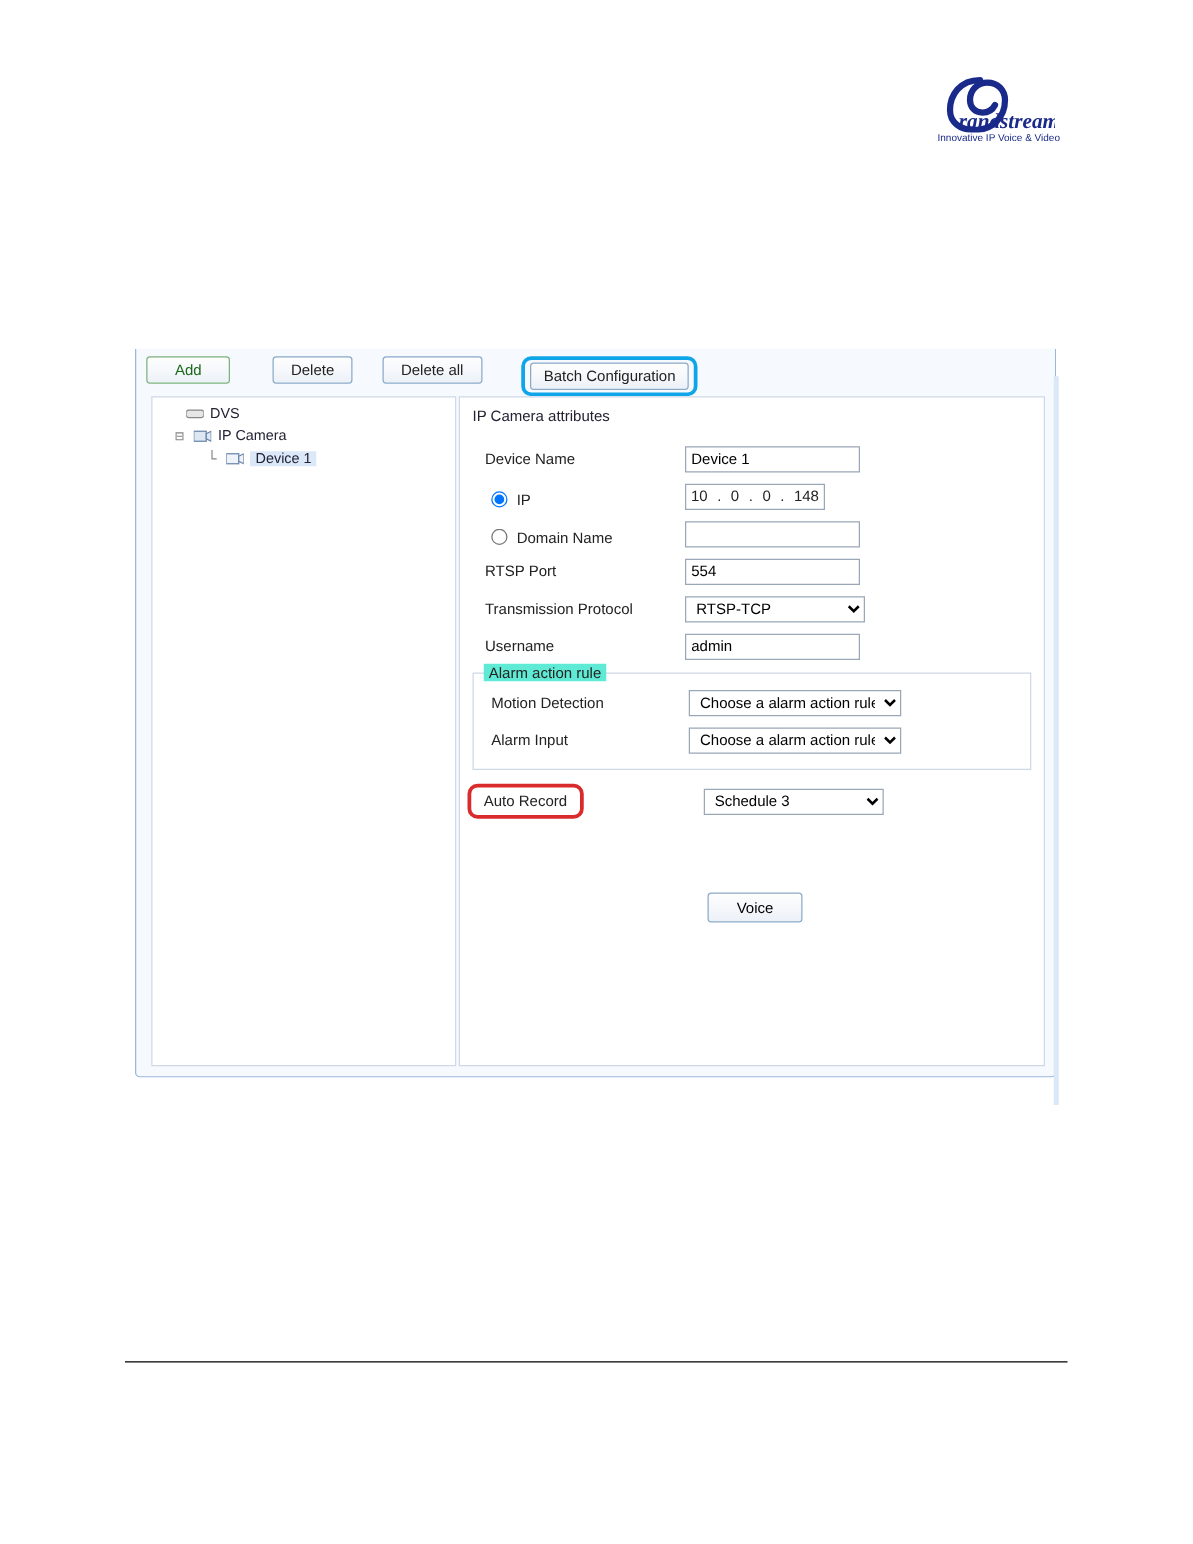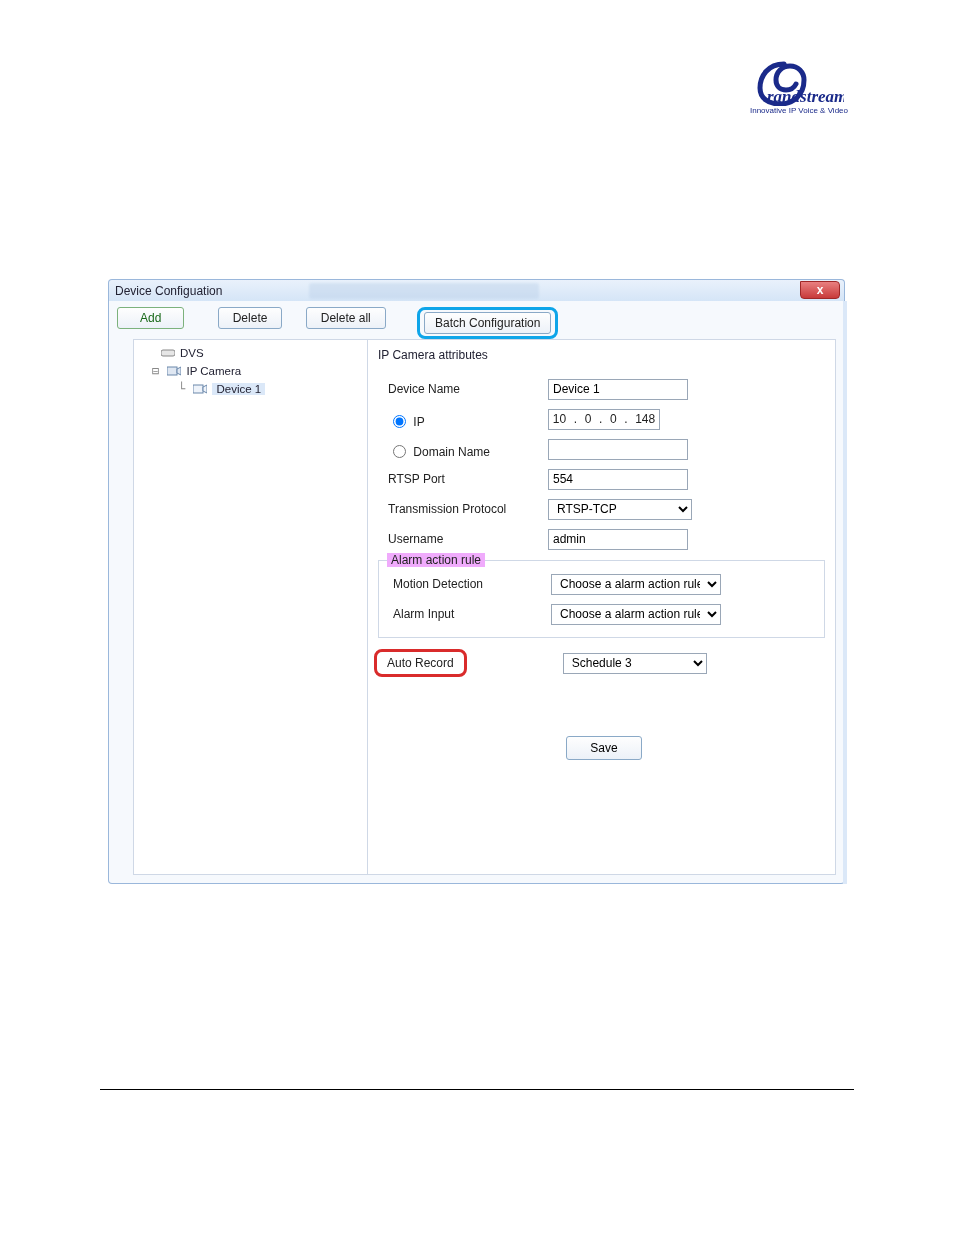--- a/index.html
+++ b/index.html
@@ -129,21 +129,21 @@
     top: 0;
     padding: 2px 4px;
     border: 3px solid #0ea5e9;
     border-radius: 8px;
   }
   .btn-batch .btn { margin: 0; padding: 0 10px; }
 
   
   .tree {
     position: absolute;
-    left: 24px;
+    left: 12px;
     top: 38px;
     width: 244px;
     bottom: 8px;
     background: #fff;
     border: 1px solid #cfd8e6;
   }
   .tree-inner { padding: 4px 4px; font-size: 11.5px; color: #223; }
   .tree-row { display: flex; align-items: center; height: 18px; }
   .tree-row.lvl1 { padding-left: 22px; }
   .tree-row.lvl2 { padding-left: 14px; }
@@ -200,21 +200,21 @@
   .fieldset {
     border: 1px solid #cfd8e6;
     margin: 6px 0 10px 0;
     padding: 8px 8px 8px 8px;
     position: relative;
   }
   .fieldset-legend {
     position: absolute;
     top: -8px;
     left: 8px;
-    background: #f0abfc;
+    background: #5eead4;
     padding: 0 4px;
     font-size: 12px;
   }
   .alarm-row { display:flex; align-items:center; height:30px; }
   .alarm-row .form-label { width: 164px; padding-left: 6px; }
   .alarm-row select { width: 170px; }
 
   .auto-record-wrap {
     display:flex; align-items:center; height:30px; margin-top: 8px;
   }
@@ -247,27 +247,20 @@
 
 <div class="logo">
   <svg width="90" height="48" viewBox="0 0 90 48">
     <path d="M30 6 C14 6 6 18 6 30 C6 40 14 46 26 46 C40 46 50 36 50 22 C50 14 44 8 36 8 C28 8 22 14 22 22 C22 28 26 32 32 32 C36 32 40 30 42 26" fill="none" stroke="#1a2a8a" stroke-width="5" stroke-linecap="round"></path>
     <text x="13" y="44" font-family="Georgia, serif" font-style="italic" font-weight="bold" font-size="17" fill="#1a2a8a">randstream</text>
   </svg>
   <div class="logo-tag">Innovative IP Voice &amp; Video</div>
 </div>
 
 <div class="shot">
-  <div class="win-title">
-    <span>Device Configuation</span>
-    <div class="blur"></div>
-    <div class="win-close">
-      <span>x</span>
-    </div>
-  </div>
 
   <div class="win-body">
 
     <div class="toolbar">
       <span class="btn-add">Add</span>
       <span class="btn">Delete</span>
       <span class="btn">Delete all</span>
       <span class="btn-batch">
         <span class="btn">Batch Configuration</span>
       </span>
@@ -374,21 +367,21 @@
 
       <div class="auto-record-wrap">
         <div class="auto-record-box">
           <span>Auto Record</span>
         </div>
         <div style="width:96px;"></div>
         <div><select class="sel-ctl"><option>Schedule 3</option></select></div>
       </div>
 
       <div class="save-row">
-        <button class="save-btn">Save</button>
+        <button class="save-btn">Voice</button>
       </div>
     </div>
 
   </div>
   <div class="shot-right-edge"></div>
 </div>
 
 <div class="footer-rule"></div>
 
 </body></html>

